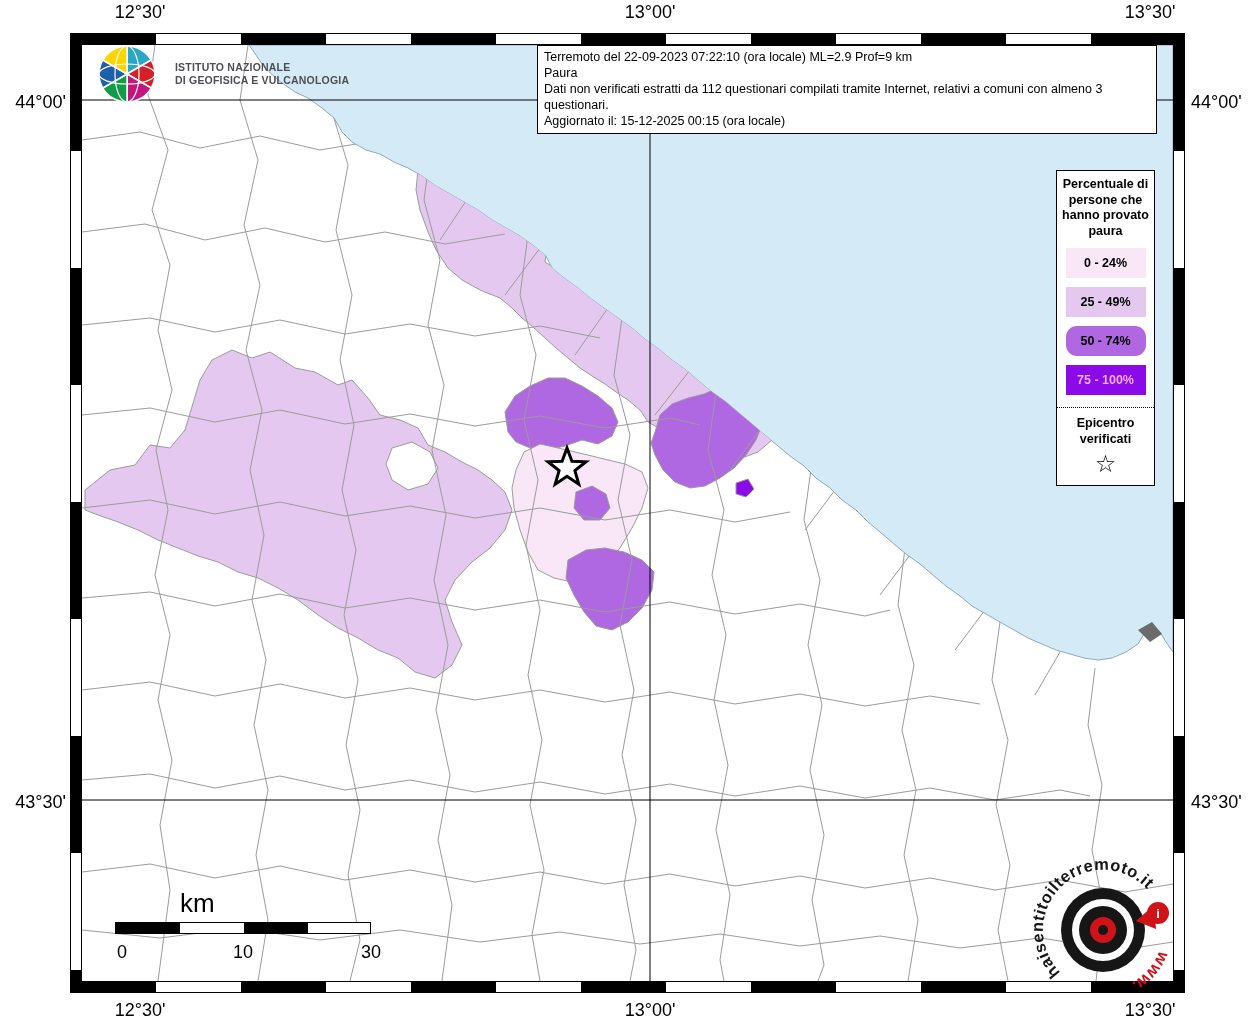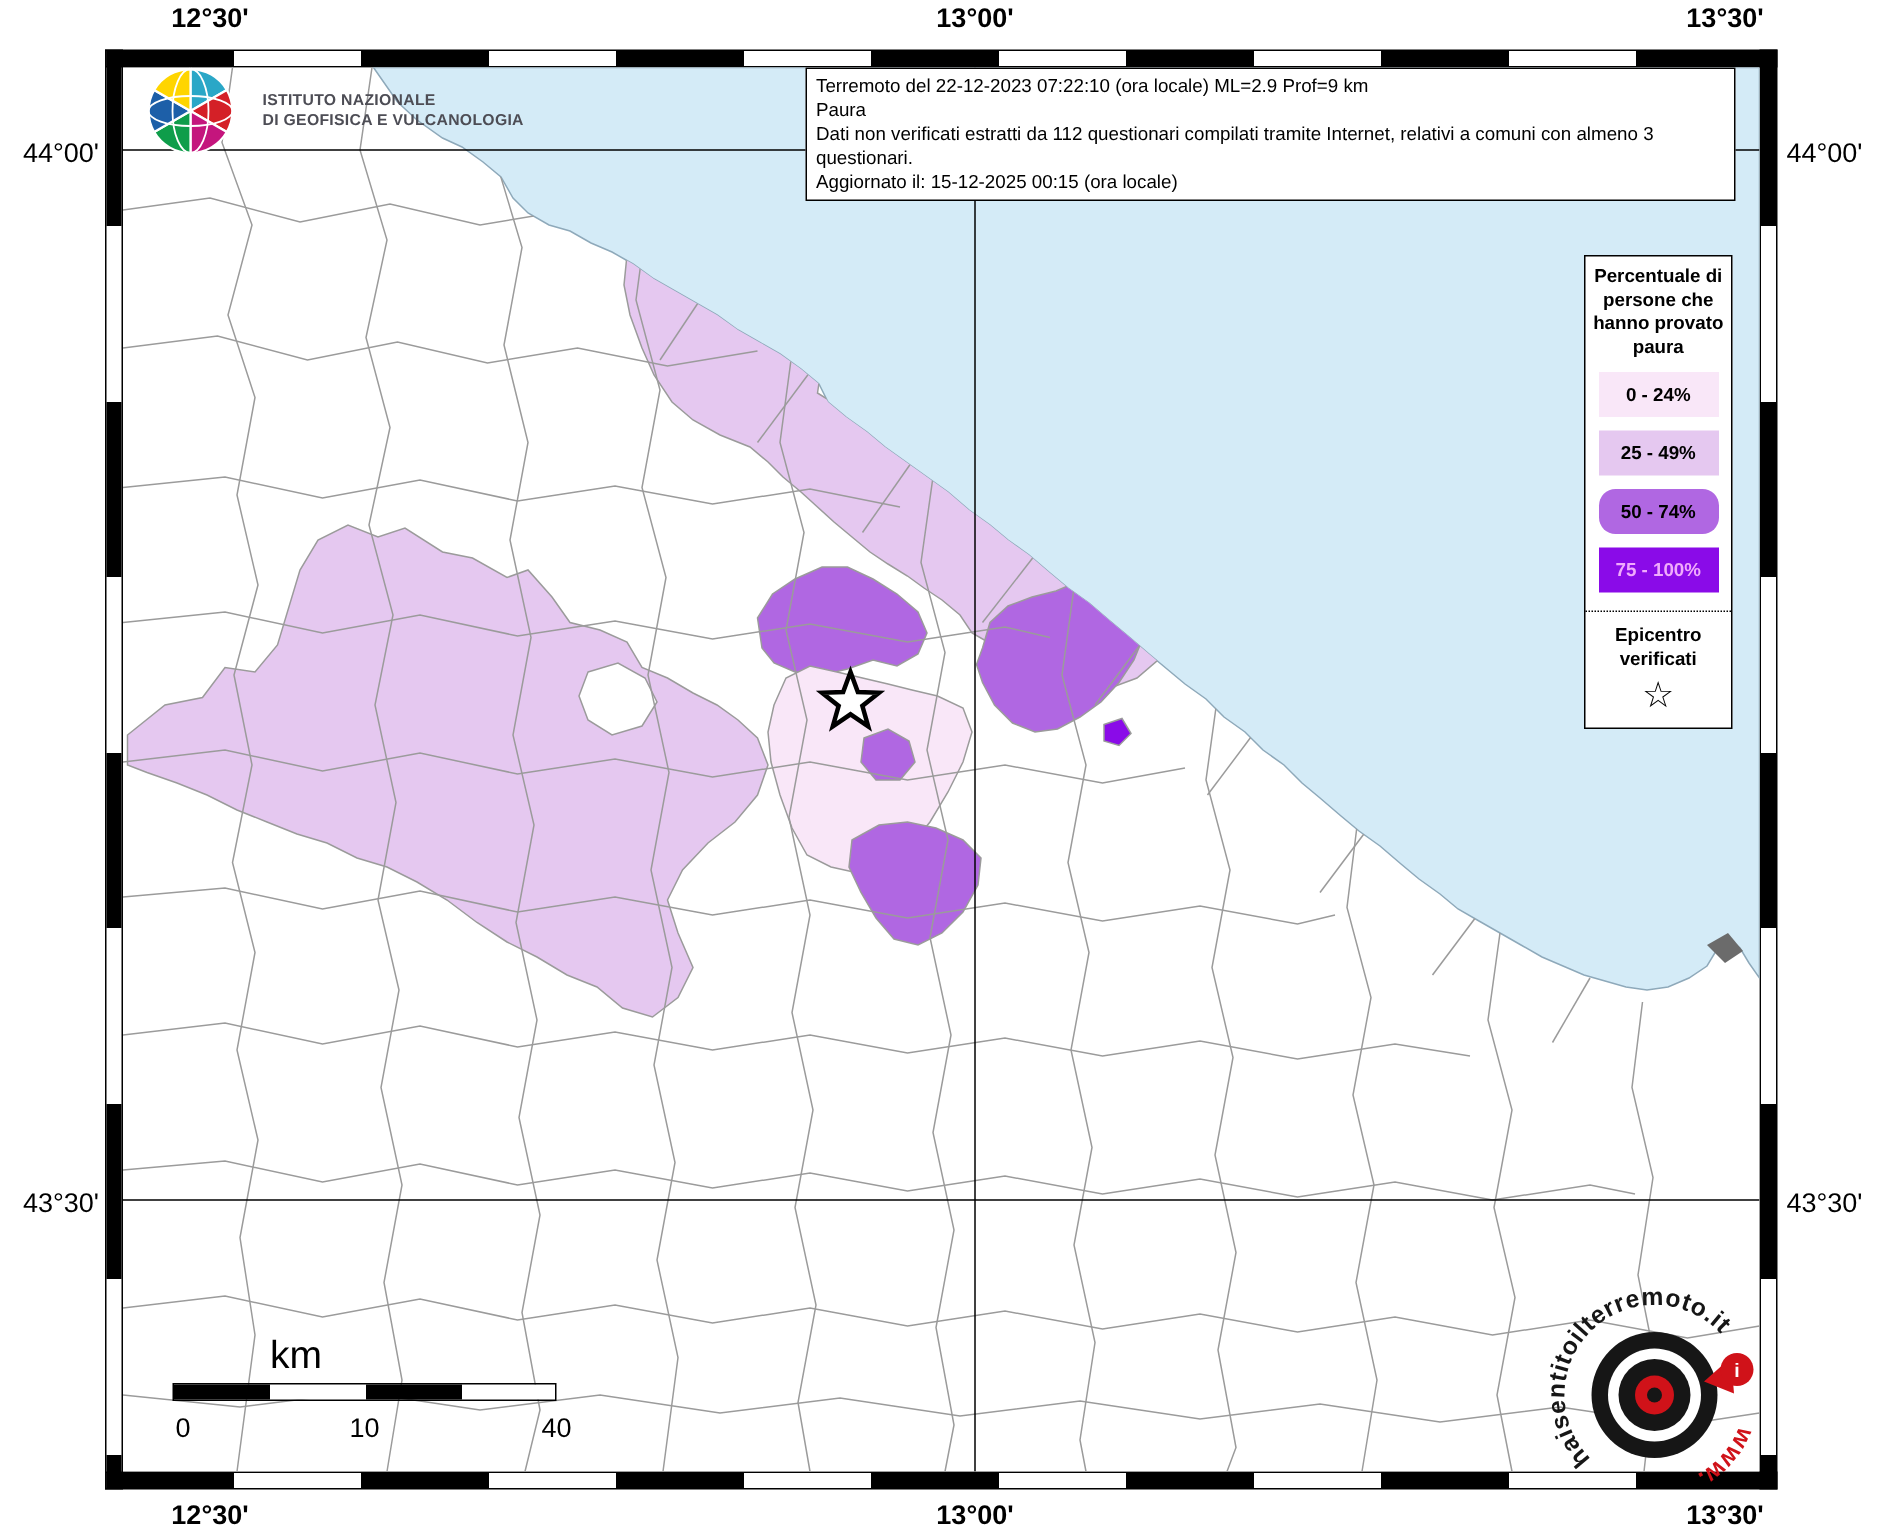--- a/index.html
+++ b/index.html
@@ -2,21 +2,21 @@
 <html style="--c0: #f9e7f8; --c1: #e5c8f0; --c2: #b067e2; --c3: #8a0be8; --sea: #d4ebf7; --boundary: #9b9b9b; --accent_red: #d8232a;"><head>
 <meta charset="utf-8">
 <style>
   html,body{margin:0;padding:0;background:#fff;}
   .stage{
     position:relative;width:1257px;height:1024px;background:#fff;overflow:hidden;
     font-family:"Liberation Sans","DejaVu Sans",sans-serif;color:#000;
   }
   
   .coord{position:absolute;font-size:18px;white-space:nowrap;}
-  .coord.topb{width:120px;text-align:center;font-weight:bold;}
+  .coord.topb{width:120px;text-align:center;}
   .coord.leftr{width:64px;text-align:right;}
   .coord.rightl{width:70px;text-align:left;}
   
   .frame{position:absolute;box-sizing:border-box;border:1px solid #000;background:#000;}
   .frame.h{height:12px;width:1115px;left:70px;
     background:repeating-linear-gradient(90deg,#000 0 85px,#fff 85px 170px);}
   .frame.v{width:12px;height:960px;top:33px;
     background:repeating-linear-gradient(180deg,#000 0 117px,#fff 117px 234px);}
   
   .mapsvg{position:absolute;left:82px;top:45px;z-index:1;}
@@ -153,21 +153,21 @@
     </g>
 
     <line class="grid" x1="650" y1="45" x2="650" y2="981"></line>
     <line class="grid" x1="82" y1="100" x2="1173" y2="100"></line>
     <line class="grid" x1="82" y1="800" x2="1173" y2="800"></line>
 
     <path class="star" transform="translate(567,468)" d="M 0,-20 L 4.9,-6.7 L 19,-6.2 L 7.9,2.6 L 11.8,16.2 L 0,8.2 L -11.8,16.2 L -7.9,2.6 L -19,-6.2 L -4.9,-6.7 Z"></path>
   </svg>
 
   <div class="infobox">
-    <div>Terremoto del 22-12-2023 07:22:10 (ora locale) ML=2.9 Prof=9 km</div>
+    <div>Terremoto del 22-09-2023 07:22:10 (ora locale) ML=2.9 Prof=9 km</div>
     <div>Paura</div>
     <div>Dati non verificati estratti da 112 questionari compilati tramite Internet, relativi a comuni con almeno 3 questionari.</div>
     <div>Aggiornato il: 15-12-2025 00:15 (ora locale)</div>
   </div>
 
   <div class="legend">
     <div class="title">Percentuale di persone che hanno provato paura</div>
     <div class="swatch sw0">0 - 24%</div>
     <div class="swatch sw1">25 - 49%</div>
     <div class="swatch sw2">50 - 74%</div>
@@ -193,21 +193,21 @@
     <div class="txt">
       <div>ISTITUTO NAZIONALE</div>
       <div>DI GEOFISICA E VULCANOLOGIA</div>
     </div>
   </div>
 
   <div class="kmlabel">km</div>
   <div class="scalebar"></div>
   <div class="sbtick" style="left:102px;">0</div>
   <div class="sbtick" style="left:223px;">10</div>
-  <div class="sbtick" style="left:351px;">40</div>
+  <div class="sbtick" style="left:351px;">30</div>
 
   <svg class="hsit" width="190" height="190" viewBox="0 0 190 190">
     <defs>
       <path id="hsit-arc-main" d="M 52.6,137.4 A 60,60 0 1 1 154.1,84.6" fill="none"></path>
       <path id="hsit-arc-www" d="M 151.4,115.5 A 60,60 0 0 1 84.6,154.1" fill="none"></path>
     </defs>
     <circle cx="95" cy="95" r="42" fill="#161616"></circle>
     <circle cx="95" cy="95" r="31" fill="#ffffff"></circle>
     <circle cx="95" cy="95" r="24" fill="#161616"></circle>
     <circle cx="95" cy="95" r="13" fill="#d01219"></circle>

